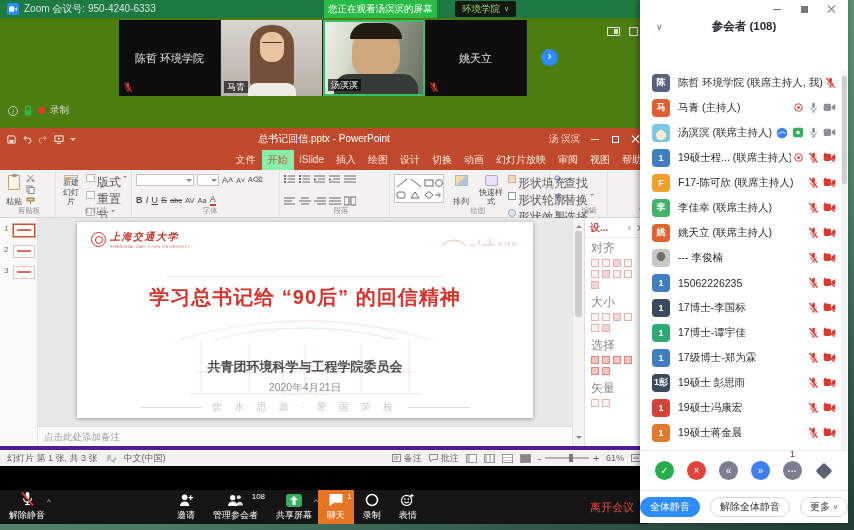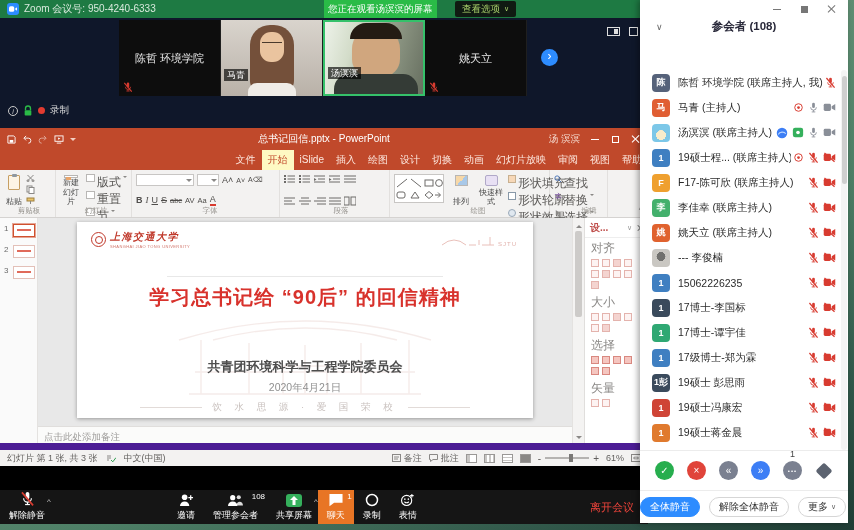--- a/index.html
+++ b/index.html
@@ -11,26 +11,26 @@
   
   .zoom-window{position:absolute;left:0;top:0;width:648px;height:524px;background:#000;}
 
   .meeting-topbar{position:absolute;top:0;left:0;width:648px;height:18px;background:var(--meeting-bar-green);display:flex;align-items:center;}
   .zoom-logo{width:12px;height:12px;border-radius:3px;background:var(--accent-blue);margin:0 5px 0 7px;display:flex;align-items:center;justify-content:center;flex:none;}
   .meeting-id{font-size:10px;color:#d7e9dc;white-space:nowrap;}
   .viewing-badge{position:absolute;left:324px;top:0;height:18px;line-height:18px;padding:0 4px;background:var(--badge-green);color:#fff;font-size:9.5px;white-space:nowrap;}
   .view-options{position:absolute;left:455px;top:1px;height:16px;background:#101a12;color:var(--options-text-green);font-size:9.5px;padding:0 7px;border-radius:2px;display:flex;align-items:center;gap:4px;cursor:pointer;white-space:nowrap;}
   .vo-caret{font-size:7px;}
 
-  .video-area{position:absolute;top:18px;left:0;width:648px;height:110px;background:#0f172a;}
+  .video-area{position:absolute;top:18px;left:0;width:648px;height:110px;background:#4d7c0f;}
   .tiles{position:absolute;left:119px;top:2px;display:flex;height:76px;}
   .tile{position:relative;width:102px;height:76px;background:#0d0d0d;border-right:1px solid #1f1f1f;overflow:hidden;}
   .tile.active{border:2px solid var(--active-speaker-green);}
   .tile-center-name{position:absolute;inset:0;display:flex;align-items:center;justify-content:center;font-size:11px;color:#ececec;}
-  .tile-chip{position:absolute;left:3px;bottom:15px;background:rgba(0,0,0,.65);color:#fff;font-size:9px;line-height:12px;padding:0 3px;display:flex;align-items:center;gap:2px;}
+  .tile-chip{position:absolute;left:3px;bottom:3px;background:rgba(0,0,0,.65);color:#fff;font-size:9px;line-height:12px;padding:0 3px;display:flex;align-items:center;gap:2px;}
   .tile-mute{position:absolute;left:4px;bottom:4px;line-height:0;}
   .art{position:absolute;inset:0;}
   .art i{position:absolute;display:block;}
   .art.person-light{background:linear-gradient(180deg,#d9d4cd,#b9b1a8);}
   .pl-hair{left:29px;top:5px;width:44px;height:68px;background:#74503a;border-radius:20px 20px 12px 12px;}
   .pl-face{left:39px;top:12px;width:24px;height:30px;background:#eac49f;border-radius:11px;}
   .pl-glass{left:41px;top:22px;width:20px;height:4px;border-top:1.5px solid #4a3a2c;}
   .pl-shirt{left:27px;bottom:0;width:48px;height:13px;background:#efece7;border-radius:9px 9px 0 0;}
   .art.person-close{background:linear-gradient(105deg,#edf2e9 0,#d3dcc9 28%,#97a18d 55%,#676f60 100%);}
   .pc-head{left:27px;top:5px;width:48px;height:50px;background:#d0a67e;border-radius:22px 22px 18px 18px;}
@@ -60,21 +60,21 @@
   .wbtn{position:relative;width:10px;height:10px;cursor:pointer;}
   .wbtn.dark i{background:#777!important;border-color:#777!important;}
   .w-min{position:absolute;left:1px;right:1px;top:5px;height:1px;background:#fff;}
   .w-max{position:absolute;inset:1.5px;border:1px solid #fff;}
   .w-x1,.w-x2{position:absolute;left:4.5px;top:0;bottom:0;width:1.2px;background:#fff;}
   .w-x1{transform:rotate(45deg);} .w-x2{transform:rotate(-45deg);}
 
   .ppt-tabs{height:20px;background:var(--ppt-titlebar);display:flex;align-items:flex-end;color:#fde8df;font-size:10px;flex-direction:column;}
   #tabs-slot{display:flex;}
   .tab{padding:0 6px;line-height:20px;cursor:pointer;white-space:nowrap;}
-  .tab.active{background:#fef9c3;color:var(--ppt-titlebar);}
+  .tab.active{background:#86efac;color:var(--ppt-titlebar);}
   .tellme{display:flex;align-items:center;gap:3px;padding:0 6px;line-height:20px;cursor:pointer;white-space:nowrap;}
   .share-btn{margin-left:auto;display:flex;align-items:center;gap:3px;padding:0 10px;color:#fff;cursor:pointer;white-space:nowrap;}
 
   .ppt-ribbon{position:relative;height:48px;background:#f3f2f1;border-bottom:1px solid #d5d3d1;display:flex;padding-left:2px;font-size:8px;}
   .rgroup{position:relative;border-right:1px solid #e2e0de;padding:3px 4px 11px;display:flex;gap:4px;}
   .rg-label{position:absolute;left:0;right:0;bottom:1px;text-align:center;font-size:7.5px;color:#97948f;}
   .big-btn{display:flex;flex-direction:column;align-items:center;justify-content:space-between;cursor:pointer;}
   .bb-label{font-size:8px;color:#4a4a4a;text-align:center;line-height:1.15;}
   .ico-clipboard{width:12px;height:15px;background:#fdf4e4;border:1px solid #c79f63;border-radius:1px;position:relative;margin-top:2px;}
   .ico-clipboard::before{content:"";position:absolute;top:-2px;left:3px;width:5px;height:3px;background:#8f989f;border-radius:1px;}
@@ -145,21 +145,21 @@
   .islide-title{font-size:10px;font-weight:bold;color:#c0504d;flex:1;}
   .islide-caret{font-size:7px;color:#999;cursor:pointer;}
   .islide-x{position:relative;width:8px;height:8px;cursor:pointer;}
   .isec{padding:2px 6px 3px;}
   .isec-label{font-size:12px;color:#8a8886;margin-bottom:2px;white-space:nowrap;}
   .igrid{display:flex;flex-wrap:wrap;gap:3px;width:48px;}
   .iico{width:8px;height:8px;border:1px solid #e4b3ad;background:#fdf3f2;cursor:pointer;}
   .iico:nth-child(3n){background:#f4d4d0;}
   .isec.sel .iico{border-color:#d98880;background:#f5c6c0;}
 
-  .ppt-status{position:absolute;left:0;bottom:0;width:648px;height:20px;background:#f3f2f1;border-top:7px solid #4c1d95;display:flex;align-items:center;font-size:9px;color:#605e5c;padding:8px 7px;gap:8px;}
+  .ppt-status{position:absolute;left:0;bottom:0;width:648px;height:20px;background:#f3f2f1;border-top:4px solid #4c1d95;display:flex;align-items:center;font-size:9px;color:#605e5c;padding:8px 7px;gap:8px;}
   .st-item{display:flex;align-items:center;gap:3px;cursor:pointer;white-space:nowrap;}
   .st-right{margin-left:auto;display:flex;align-items:center;gap:7px;}
   .view-ico{width:11px;height:9px;border:1px solid #9a9896;display:inline-block;cursor:pointer;}
   .view-ico.v1{background:linear-gradient(90deg,#c8c6c4 3px,#fff 3px);}
   .view-ico.v2{background:repeating-linear-gradient(90deg,#c8c6c4 0 2px,#fff 2px 4px);}
   .view-ico.v3{background:repeating-linear-gradient(#fff 0 2px,#c8c6c4 2px 3px);}
   .view-ico.v4{background:#8a8886;}
   .zoom-ctrl{display:flex;align-items:center;gap:4px;}
   .zoom-sign{font-size:10px;color:#605e5c;cursor:pointer;}
   .zoom-track{width:44px;height:2px;background:#b5b3b1;position:relative;cursor:pointer;}
@@ -194,21 +194,21 @@
   .p-icons{display:flex;align-items:center;gap:4px;margin-left:2px;}
   .p-icons span{line-height:0;}
   .pw-scroll{position:absolute;right:1px;top:70px;width:6px;height:380px;background:#f4f4f4;border-radius:3px;cursor:pointer;}
   .pw-thumb{position:absolute;left:.5px;top:6px;width:5px;height:108px;background:#cfcfcf;border-radius:2.5px;}
   .pw-reactions{position:absolute;left:0;top:450px;width:208px;height:40px;border-top:1px solid #ececec;display:flex;align-items:center;justify-content:space-between;padding:0 15px;}
   .rx-wrap{position:relative;display:flex;cursor:pointer;}
   .rx{width:19px;height:19px;border-radius:50%;display:flex;align-items:center;justify-content:center;color:#fff;font-size:10px;}
   .rx.more-glyph{font-size:6px;letter-spacing:1px;}
   .rx.diamond{border-radius:2px;transform:rotate(45deg);width:12px;height:12px;margin:3px;}
   .rx-count{position:absolute;top:-12px;left:50%;transform:translateX(-50%);font-size:9px;color:#444;}
-  .pw-footer{position:absolute;left:0;bottom:0;width:208px;height:33px;border-top:1px solid #ececec;display:flex;align-items:center;justify-content:flex-start;gap:9px;}
+  .pw-footer{position:absolute;left:0;bottom:0;width:208px;height:33px;border-top:1px solid #ececec;display:flex;align-items:center;justify-content:space-between;gap:9px;}
   .pf-btn{height:20px;padding:0 9px;border-radius:11px;border:1px solid #d6d6d6;background:#fff;color:#333;font-size:10px;font-family:inherit;display:flex;align-items:center;gap:3px;cursor:pointer;}
   .pf-btn.primary{background:var(--accent-blue);border-color:var(--accent-blue);color:#fff;}
   .pf-caret{font-size:7px;color:#666;}
 </style>
 </head>
 <body>
 
 <div class="screen">
 
   <div class="zoom-window">
@@ -216,21 +216,21 @@
     <div class="meeting-topbar">
       <span class="zoom-logo">
           <svg width="8" height="6" viewBox="0 0 10 7">
             <rect width="6.5" height="7" rx="2" fill="#fff"></rect>
             <path d="M7.2 3.5L10 1.4v4.2z" fill="#fff"></path>
           </svg>
         </span>
       <span class="meeting-id">Zoom 会议号: 950-4240-6333</span>
       <div class="viewing-badge">您正在观看汤溟溟的屏幕</div>
       <div class="view-options">
-        <span>查看选项</span>
+        <span>环境学院</span>
         <span class="vo-caret">∨</span>
       </div>
     </div>
 
     <div class="video-area">
       <div class="tiles" id="tiles">
           <div class="tile">
             <span class="tile-center-name">陈哲 环境学院</span>
             <span class="tile-mute"><svg width="10" height="10.5" viewBox="0 0 16 17">
                 <rect x="6" y="1" width="4" height="8" rx="2" fill="#d83b30"></rect>

